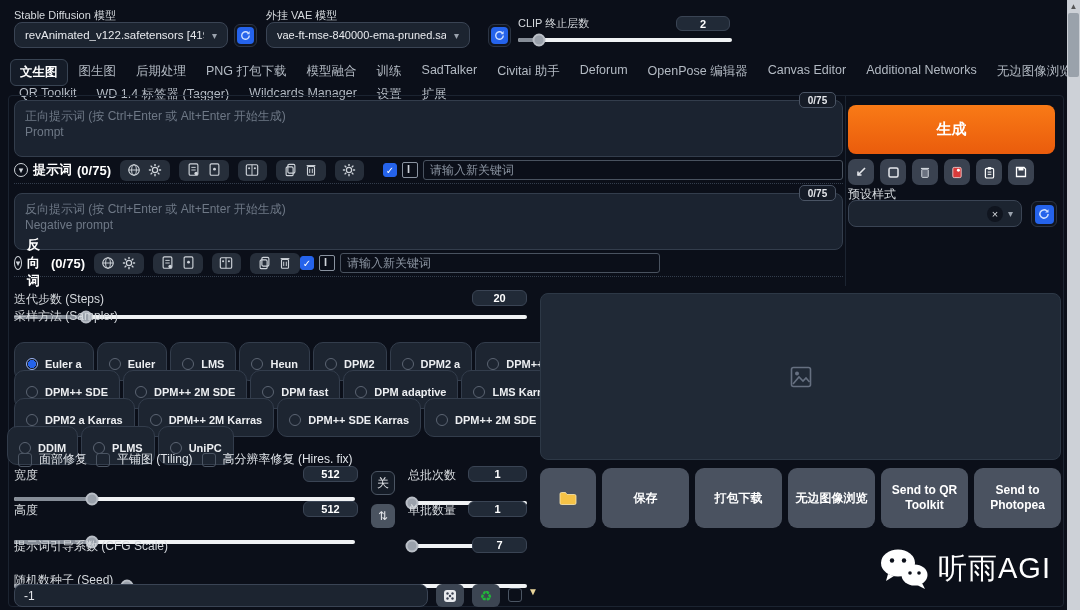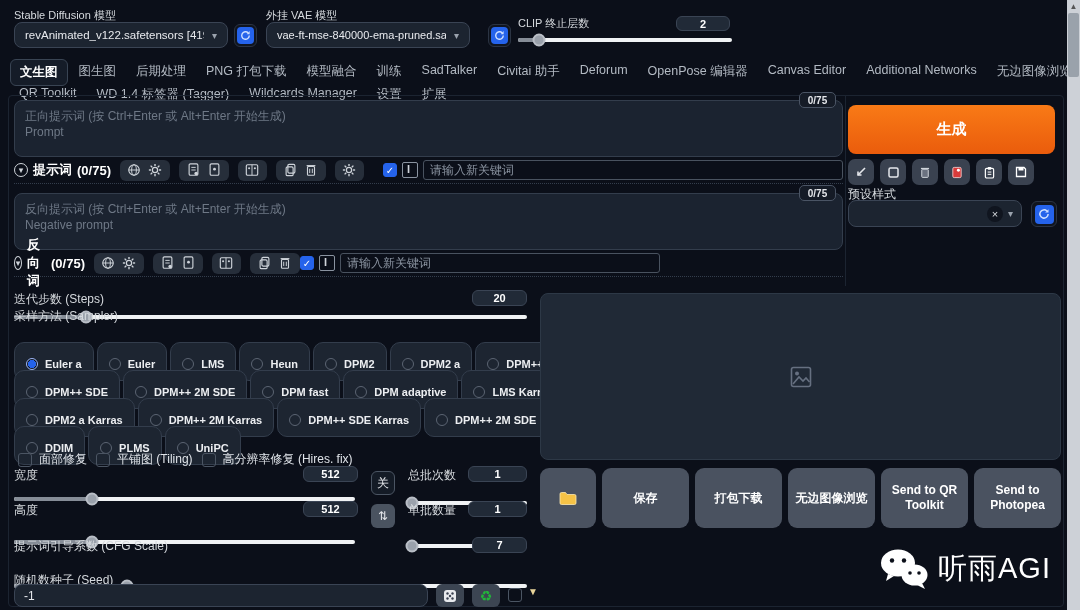--- a/index.html
+++ b/index.html
@@ -490,21 +490,21 @@
       </label>
     <label class="sampler">
         <span class="radio"></span>
         <span class="stext">DPM++ SDE Karras</span>
       </label>
     <label class="sampler">
         <span class="radio"></span>
         <span class="stext">DPM++ 2M SDE Karras</span>
       </label>
   </div>
-  <div class="abs samp-row" style="left:14px; top:426px;">
+  <div class="abs samp-row" style="left:7px; top:426px;">
     <label class="sampler">
         <span class="radio"></span>
         <span class="stext">DDIM</span>
       </label>
     <label class="sampler">
         <span class="radio"></span>
         <span class="stext">PLMS</span>
       </label>
     <label class="sampler">
         <span class="radio"></span>

